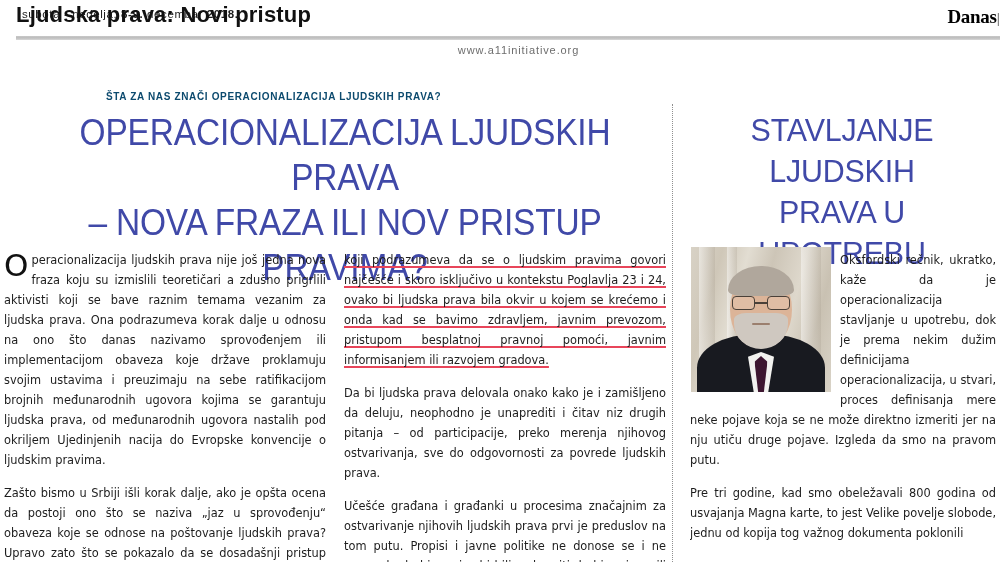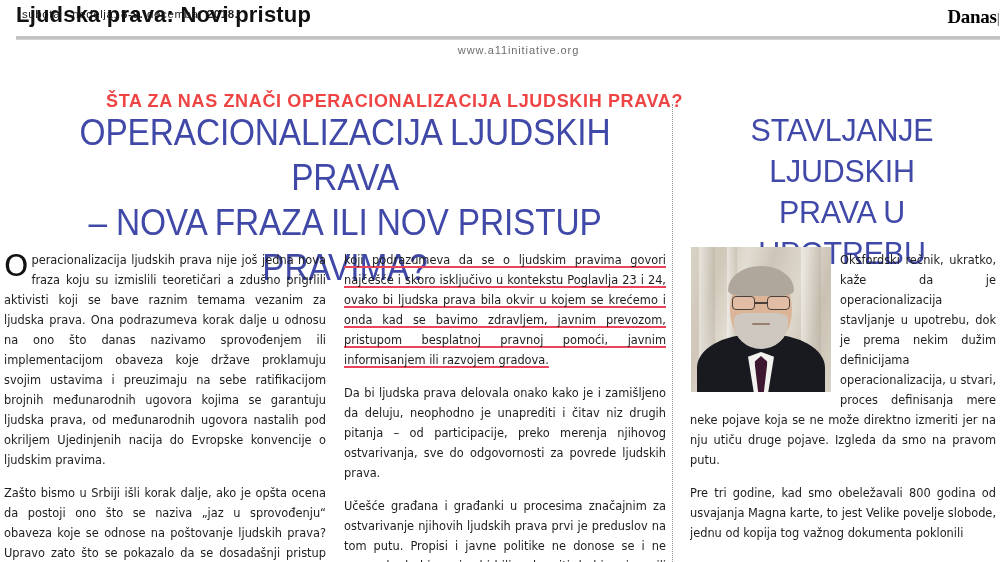--- a/index.html
+++ b/index.html
@@ -86,24 +86,24 @@
     letter-spacing: 0.9px;
     color: #6d6d6d;
     padding-left: 37px;
   }
 
   
   .kicker {
     position: absolute;
     left: 106px;
     top: 91px;
-    font-size: 18px;
+    font-size: 10px;
     font-weight: bold;
     letter-spacing: 0.65px;
-    color: #ef4444;
+    color: #0c4a6e;
     white-space: nowrap;
   }
   .headline {
     position: absolute;
     left: 30px;
     top: 110px;
     width: 630px;
     text-align: center;
     color: #4049a8;
     font-size: 36px;

